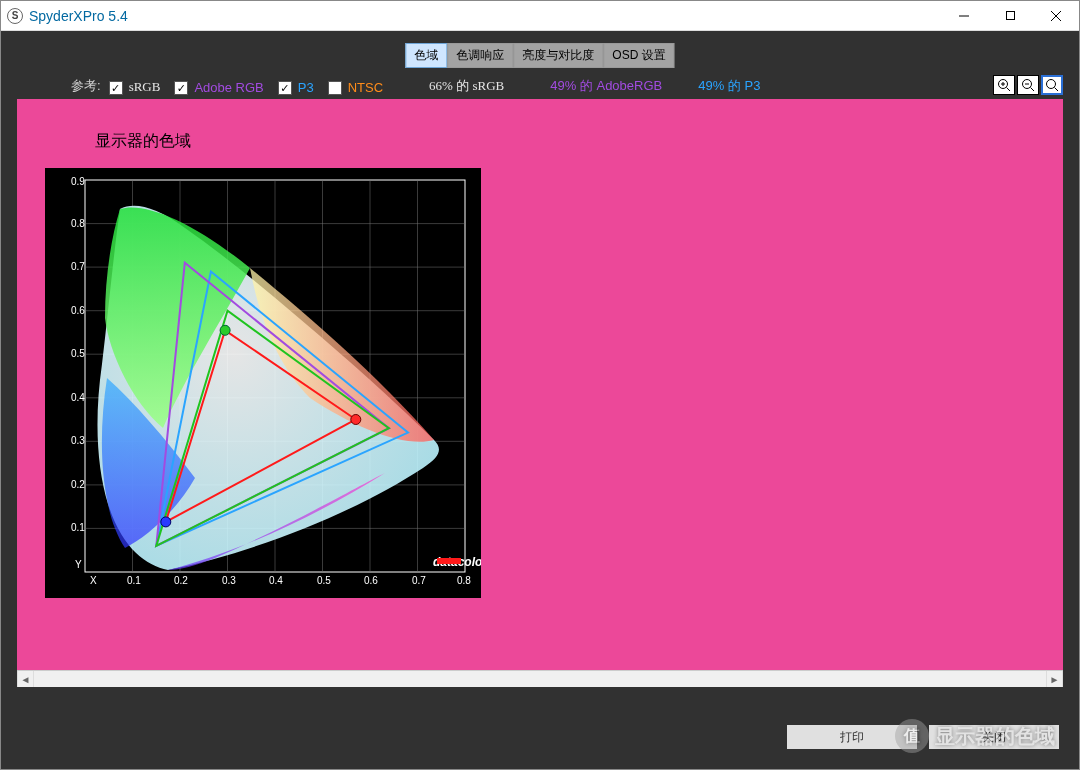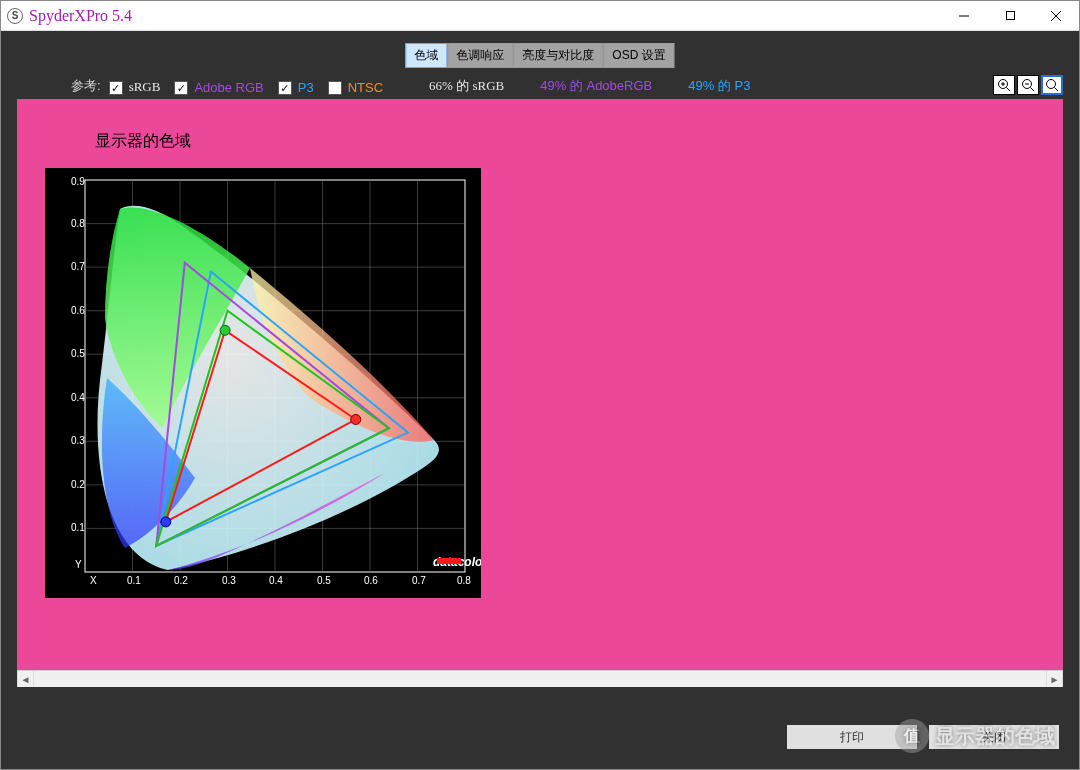--- a/index.html
+++ b/index.html
@@ -1,21 +1,21 @@
 <!DOCTYPE html>
 <html><head>
 <meta charset="utf-8">
 <style>
   * { box-sizing: border-box; }
   html, body { margin:0; padding:0; font-family: "Segoe UI", "Microsoft YaHei", sans-serif; background:#fff; }
   .window { width:1080px; height:770px; display:flex; flex-direction:column; border:1px solid #888; }
   
   .titlebar { height:30px; background:#fff; display:flex; align-items:center; padding:0 0 0 6px; border-bottom:1px solid #ddd; }
   .app-icon { width:16px; height:16px; border:1px solid #666; border-radius:50%; display:flex; align-items:center; justify-content:center; font-size:10px; font-weight:bold; color:#444; margin-right:6px; }
-  .titlebar-title { font-size:16px; color:#a21caf; flex:1;font-family:Liberation Serif, serif; }
+  .titlebar-title { font-size:14px; color:#0369a1; flex:1; }
   .winbtns { display:flex; height:100%; }
   .winbtn { width:46px; height:100%; display:flex; align-items:center; justify-content:center; color:#000; font-size:14px; }
   
   .client { flex:1; background:#313131; position:relative; overflow:hidden; }
   .tabs { position:absolute; top:4px; left:50%; transform:translateX(-50%); display:flex;margin-top:8px; }
   .tab { padding:3px 8px; font-size:12px; background:#a3a3a3; border:1px solid #999; color:#000; }
   .tab.active { background:#cfe6ff; border-color:#6fa6d8; }
   .ref-row { position:absolute; top:44px; left:70px; right:16px; display:flex; align-items:flex-end; font-size:13px; gap:6px; }
   .ref-label { color:#d0d0d0; margin-right:2px; }
   .chk { width:14px; height:14px; background:#fff; border:1px solid #555; display:inline-flex; align-items:center; justify-content:center; font-size:11px; color:#000; }
@@ -87,21 +87,21 @@
       <span class="chk ck" style="margin-left:8px"></span>
       <span class="argb-c">Adobe RGB</span>
 
       <span class="chk ck" style="margin-left:8px"></span>
       <span class="p3-c">P3</span>
 
       <span class="chk" style="margin-left:8px"></span>
       <span class="ntsc-c">NTSC</span>
 
       <span class="stat srgb-c" style="margin-left:40px">66% 的 sRGB</span>
-      <span class="stat argb-c" style="margin-left:30px">49% 的 AdobeRGB</span>
+      <span class="stat argb-c" style="margin-left:40px">49% 的 AdobeRGB</span>
       <span class="stat p3-c" style="margin-left:30px">49% 的 P3</span>
 
       <div class="zoom-tools">
         <div class="zoom-btn">
           <svg>
               <circle cx="7" cy="7" r="4.5" fill="none" stroke="#000"></circle>
               <line x1="10.5" y1="10.5" x2="14" y2="14" stroke="#000"></line>
               <line x1="5" y1="7" x2="9" y2="7" stroke="#000"></line>
               <line x1="7" y1="5" x2="7" y2="9" stroke="#000"></line>
             </svg>

